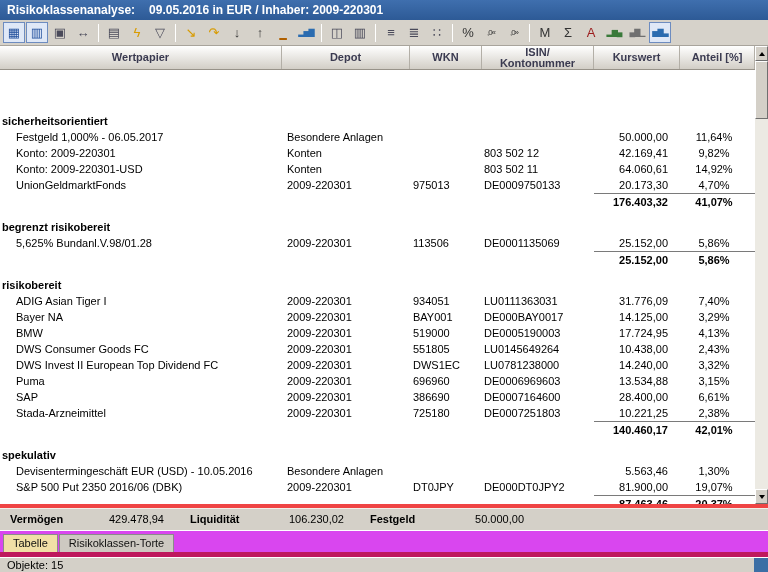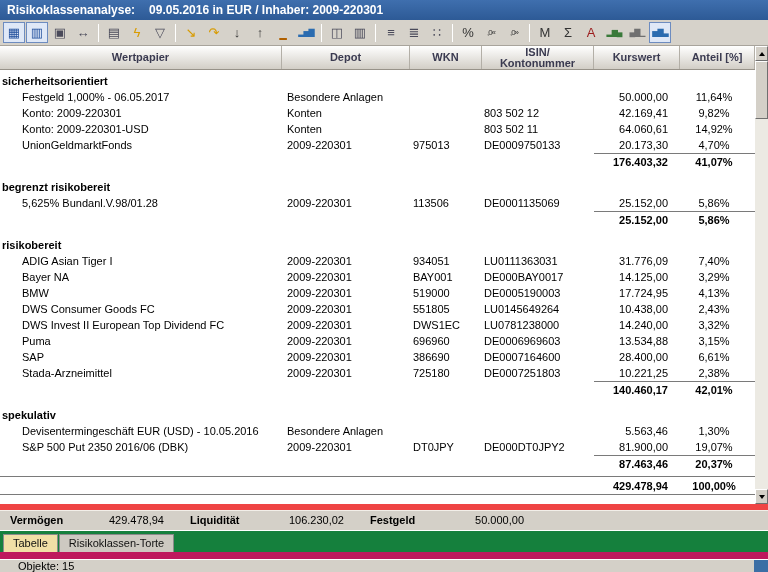--- a/index.html
+++ b/index.html
@@ -33,40 +33,40 @@
     width: 22px; height: 21px;
     display: inline-flex; align-items: center; justify-content: center;
     font-size: 13px; line-height: 1; border: 1px solid transparent;
     cursor: default; user-select: none;
   }
   .tbtn.small { font-size: 8px; letter-spacing: -1px; }
   .tbtn.pressed { background: #dfe8f7; border: 1px solid #6d8cc0; }
   .tsep { width: 1px; height: 18px; background: #9a968e; border-right: 1px solid #ffffff; margin: 0 3px; }
   
   .table-wrap { flex: 1 1 auto; display: flex; background: #ffffff; min-height: 0; }
-  .table-main { width: 755px; display: flex; flex-direction: column; background: #ffffff; }
+  .table-main { width: 755px; display: flex; flex-direction: column; background: #ffffff; gap: 40px; }
   .thead {
     display: grid; grid-template-columns: 282px 128px 72px 112px 86px 75px;
     height: 24px; flex: 0 0 24px;
     background: linear-gradient(#ffffff, #d2cec6);
     border-bottom: 1px solid #979289;
   }
   .hcell {
     display: flex; flex-direction: column; align-items: center; justify-content: center;
     font-size: 11px; font-weight: bold; color: #3a3a50; line-height: 11px;
     border-right: 1px solid #b3afa7; overflow: hidden; white-space: nowrap;
   }
   .tbody { flex: 1 1 auto; overflow: hidden; background: #ffffff; padding-top: 3px; }
   .trow {
     display: grid; grid-template-columns: 282px 128px 72px 112px 86px 75px;
     height: 16px; line-height: 16px; font-size: 11px; color: #000;
   }
   .cell { overflow: hidden; white-space: nowrap; }
   .gname { grid-column: 1 / span 6; padding-left: 2px; font-weight: bold; }
-  .c-wp   { padding-left: 22px; }
+  .c-wp   { padding-left: 16px; }
   .c-dep  { padding-left: 5px; }
   .c-wkn  { padding-left: 3px; }
   .c-isin { padding-left: 2px; }
   .c-kw   { text-align: right; padding-right: 12px; }
   .c-an   { text-align: center; padding-right: 7px; }
   .span4 { grid-column: 1 / span 4; }
   .subtotal-row { height: 17px; }
   .subtotal-row .sub { font-weight: bold; border-top: 1px solid #7a7a7a; }
   .spacer-row { height: 9px; }
   .total-row {
@@ -88,42 +88,42 @@
   .arr.up { border-left: 3px solid transparent; border-right: 3px solid transparent; border-bottom: 4px solid #000; }
   .arr.down { border-left: 3px solid transparent; border-right: 3px solid transparent; border-top: 4px solid #000; }
   .sthumb {
     height: 58px; flex: 0 0 58px; background: #d4d0c8;
     border: 1px solid; border-color: #ffffff #6f6f6f #6f6f6f #ffffff;
   }
   .strack { flex: 1 1 auto; }
   
   .summary {
     height: 26px; flex: 0 0 26px; background: #d4d0c8;
-    border-top: 6px solid #ef4444; box-shadow: inset 0 1px 0 #f2efe9;
+    border-top: 4px solid #ef4444; box-shadow: inset 0 1px 0 #f2efe9;
     display: flex; align-items: center; padding-left: 10px; font-size: 11px; color: #000;
   }
   .sum-label { font-weight: bold; width: 72px; }
   .sum-value { width: 82px; text-align: right; margin-right: 26px; }
   
   .tabstrip {
-    height: 22px; flex: 0 0 22px; background: #15803d;
+    height: 22px; flex: 0 0 22px; background: #d946ef;
     border-top: 1px solid #ffffff;
     display: flex; align-items: flex-end; padding-left: 3px; gap: 1px;
   }
   .tab {
     height: 18px; padding: 2px 9px 0 9px; font-size: 11px; color: #111;
     background: #cdc9c1; border: 1px solid #8a8a8a; border-bottom: none;
     cursor: default; white-space: nowrap;
   }
   .tab.active { background: #f0dfa6; }
   
   .statusbar {
     height: 20px; flex: 0 0 20px; background: #d4d0c8;
-    border-top: 7px solid #be185d; box-shadow: inset 0 1px 0 #ffffff;
-    display: flex; align-items: center; padding-left: 18px; font-size: 11px; color: #000;
+    border-top: 5px solid #be185d; box-shadow: inset 0 1px 0 #ffffff;
+    display: flex; align-items: center; padding-left: 7px; font-size: 11px; color: #000;
     position: relative;
   }
   .corner { position: absolute; right: 0; top: 1px; bottom: 0; width: 14px; background: #3b6ea5; }
 </style>
 </head>
 <body>
 
 <div class="window">
 
   <div class="titlebar">

